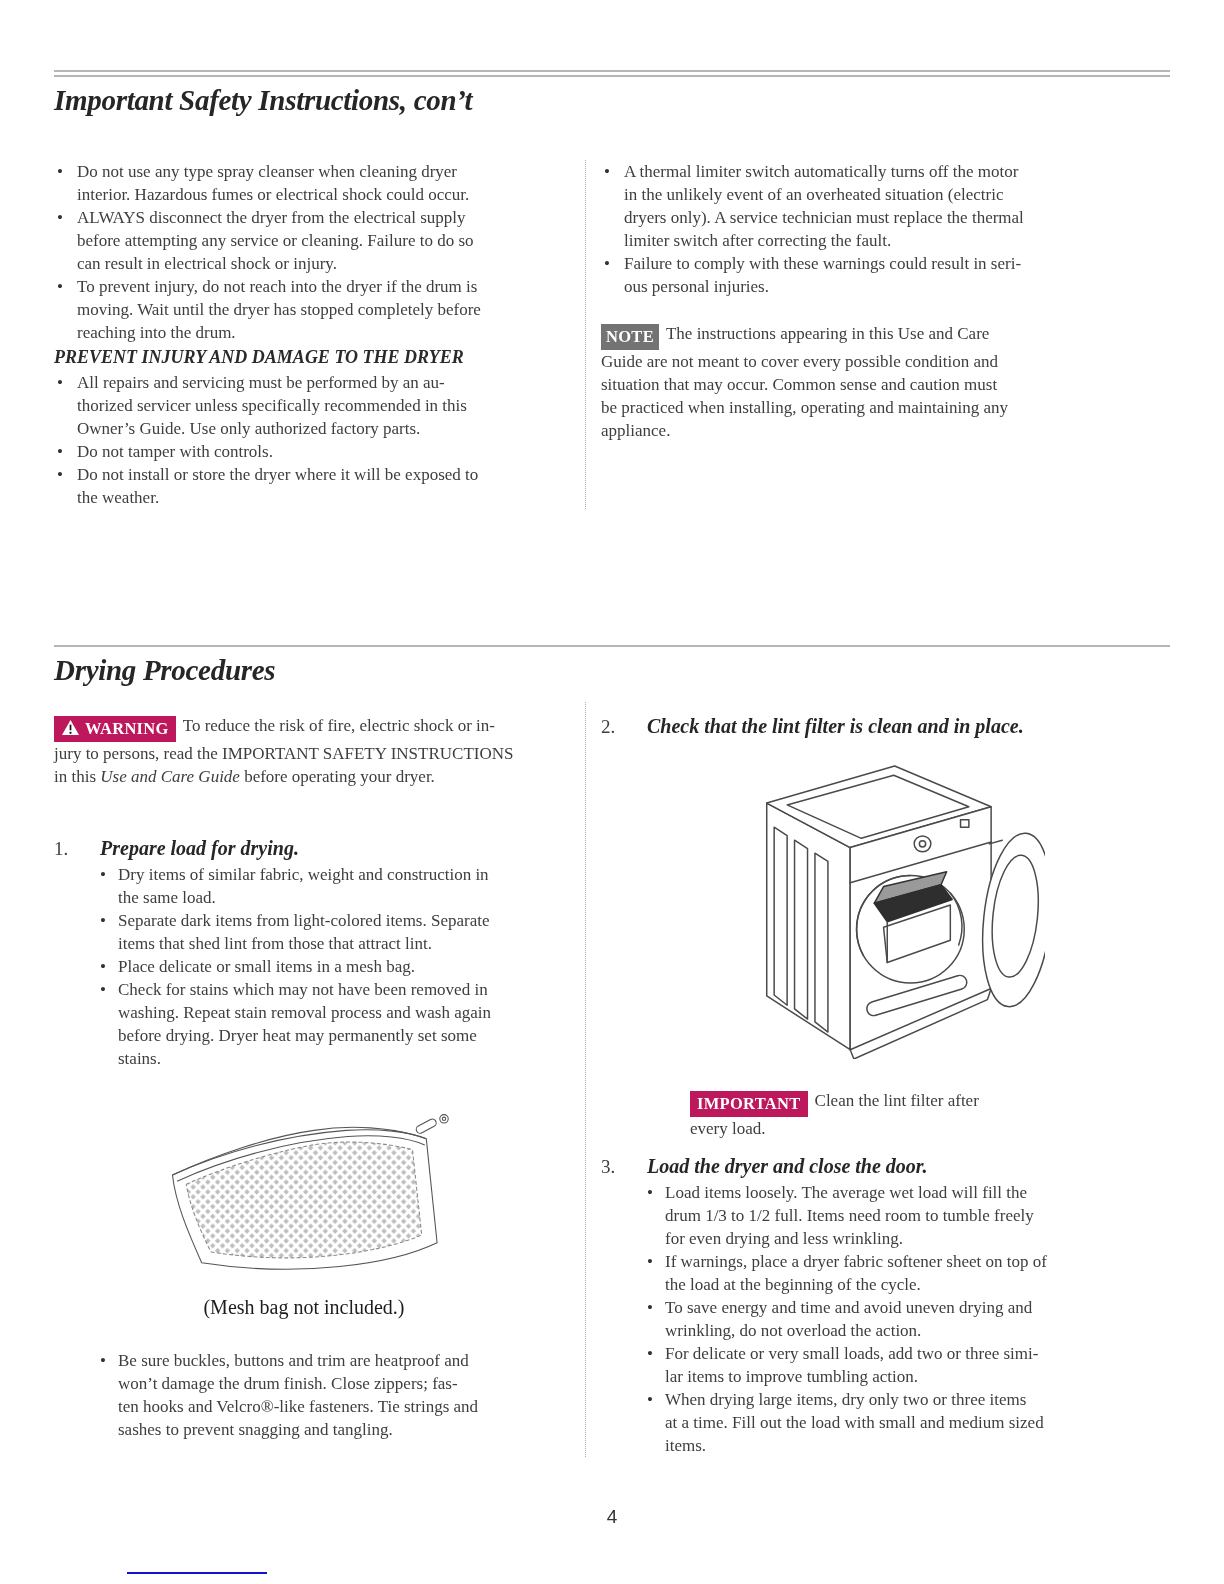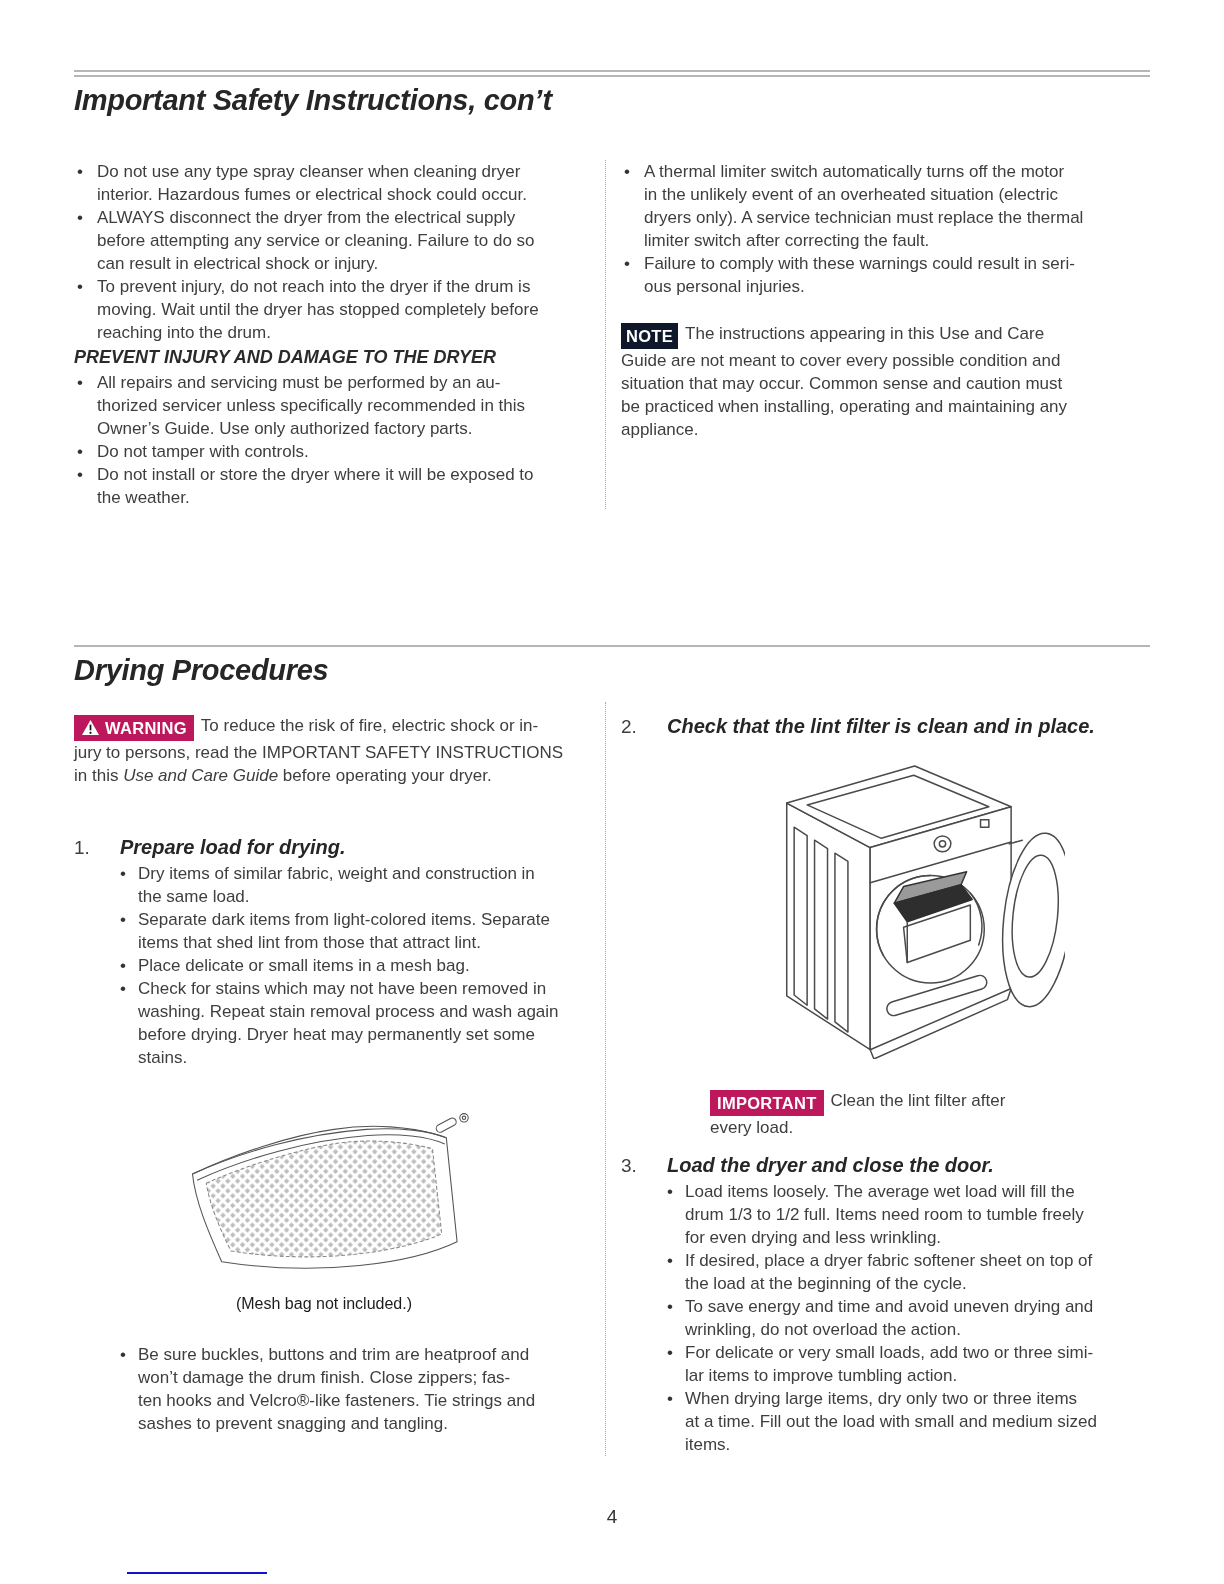--- a/index.html
+++ b/index.html
@@ -3,21 +3,21 @@
 <meta charset="utf-8">
 <style>
   * { margin:0; padding:0; box-sizing:border-box; }
   html,body { background:#ffffff; }
   body {
     width:1224px; height:1584px;
     font-family:"Liberation Sans", sans-serif;
     color:#3e3e3e;
   }
   .page { position:relative; width:1224px; height:1584px; background:#ffffff; overflow:hidden; }
-  .content { padding:0 74px; }
+  .content { padding:0 54px;font-family:Liberation Serif, serif; }
 
   .rule-double { margin-top:70px; height:7px; border-top:2px solid #b6b6b6; border-bottom:2px solid #b6b6b6; }
   .rule-single { margin-top:136px; height:2px; background:#b6b6b6; }
 
   .sec-title { margin-top:5px; font-size:29px; line-height:36px; font-weight:bold; font-style:italic; color:#262626; letter-spacing:-0.3px; }
 
   .cols { display:flex; align-items:stretch; }
   .cols.safety { margin-top:42px; }
   .cols.drying { margin-top:14px; }
   .col.left  { width:512px; flex:none; }
@@ -31,34 +31,34 @@
   .italic { font-style:italic; }
 
   .subhead { font-size:18px; line-height:25px; font-weight:bold; font-style:italic; color:#2a2a2a; margin:1px 0 1px; }
 
   .note-para { margin-top:24px; font-size:17px; line-height:23px; }
   .warn-para { margin-top:12px; font-size:17px; line-height:23px; }
   .important-para { margin:26px 0 0 89px; font-size:17px; line-height:23px; }
 
   .badge { display:inline-block; font-weight:bold; color:#fff; font-size:16.5px; line-height:20px; padding:3px 7px; margin-right:7px; vertical-align:-3px; letter-spacing:0.3px; }
   .badge.black { background:#be185d; }
-  .badge.gray  { background:#0f172a; padding:3px 5px; }
+  .badge.gray  { background:#737373; padding:3px 5px; }
   .warn-icon { width:19px; height:17px; vertical-align:-2px; margin-right:5px; }
 
   .step { margin-top:48px; }
   .step.first { margin-top:12px; }
   .step3 { margin-top:14px; }
   .step-head { display:flex; align-items:baseline; }
   .step-no { width:46px; flex:none; font-size:19px; line-height:25px; color:#3e3e3e; }
   .step-title { font-weight:bold; font-style:italic; font-size:20px; line-height:25px; color:#262626; }
   .step .blist { margin-left:43px; margin-top:2px; }
   .blist.sub li { padding-left:21px; }
 
   .mesh-fig { margin:34px 0 0 100px; width:300px; text-align:center; }
-  .mesh-cap { font-size:16px; color:#1c1c1c; margin-top:6px; }
+  .mesh-cap { font-size:20px; color:#1c1c1c; margin-top:6px; }
   .single-bullet { margin:30px 0 0 43px; }
 
   .dryer-fig { margin:14px 0 0 110px; width:334px; }
 
   .page-no { position:absolute; left:0; top:1506px; width:100%; text-align:center; font-size:19px; color:#333; }
   .blue-line { position:absolute; left:127px; top:1572px; width:140px; height:2px; background:#1212cc; }
 </style>
 </head>
 <body>
 
@@ -222,21 +222,21 @@
 
         <div class="step step3">
           <div class="step-head">
             <span class="step-no">3.</span>
               <span class="step-title">Load the dryer and close the door.</span>
           </div>
           <ul class="blist sub">
             <li><span class="bt">Load items loosely. The average wet load will fill the
 drum 1/3 to 1/2 full. Items need room to tumble freely
 for even drying and less wrinkling.</span></li>
-            <li><span class="bt">If desired, place a dryer fabric softener sheet on top of
+            <li><span class="bt">If warnings, place a dryer fabric softener sheet on top of
 the load at the beginning of the cycle.</span></li>
             <li><span class="bt">To save energy and time and avoid uneven drying and
 wrinkling, do not overload the action.</span></li>
             <li><span class="bt">For delicate or very small loads, add two or three simi-
 lar items to improve tumbling action.</span></li>
             <li><span class="bt">When drying large items, dry only two or three items
 at a time. Fill out the load with small and medium sized
 items.</span></li>
           </ul>
         </div>

